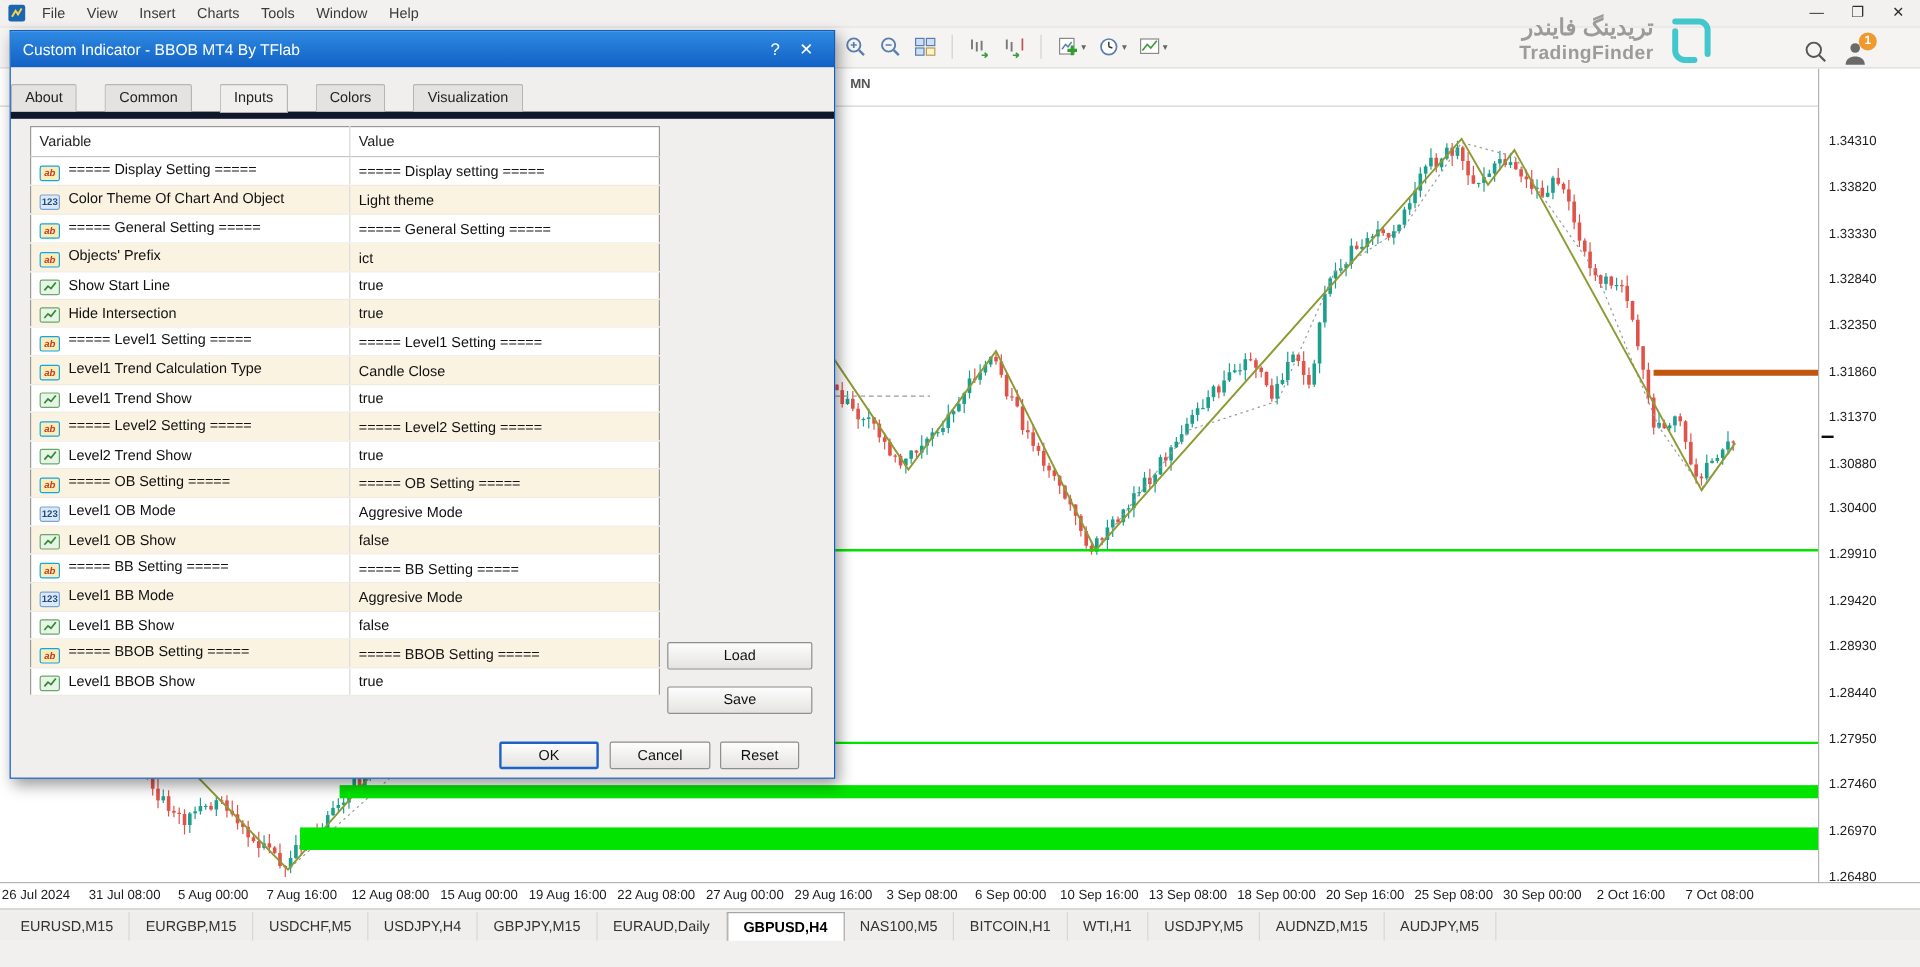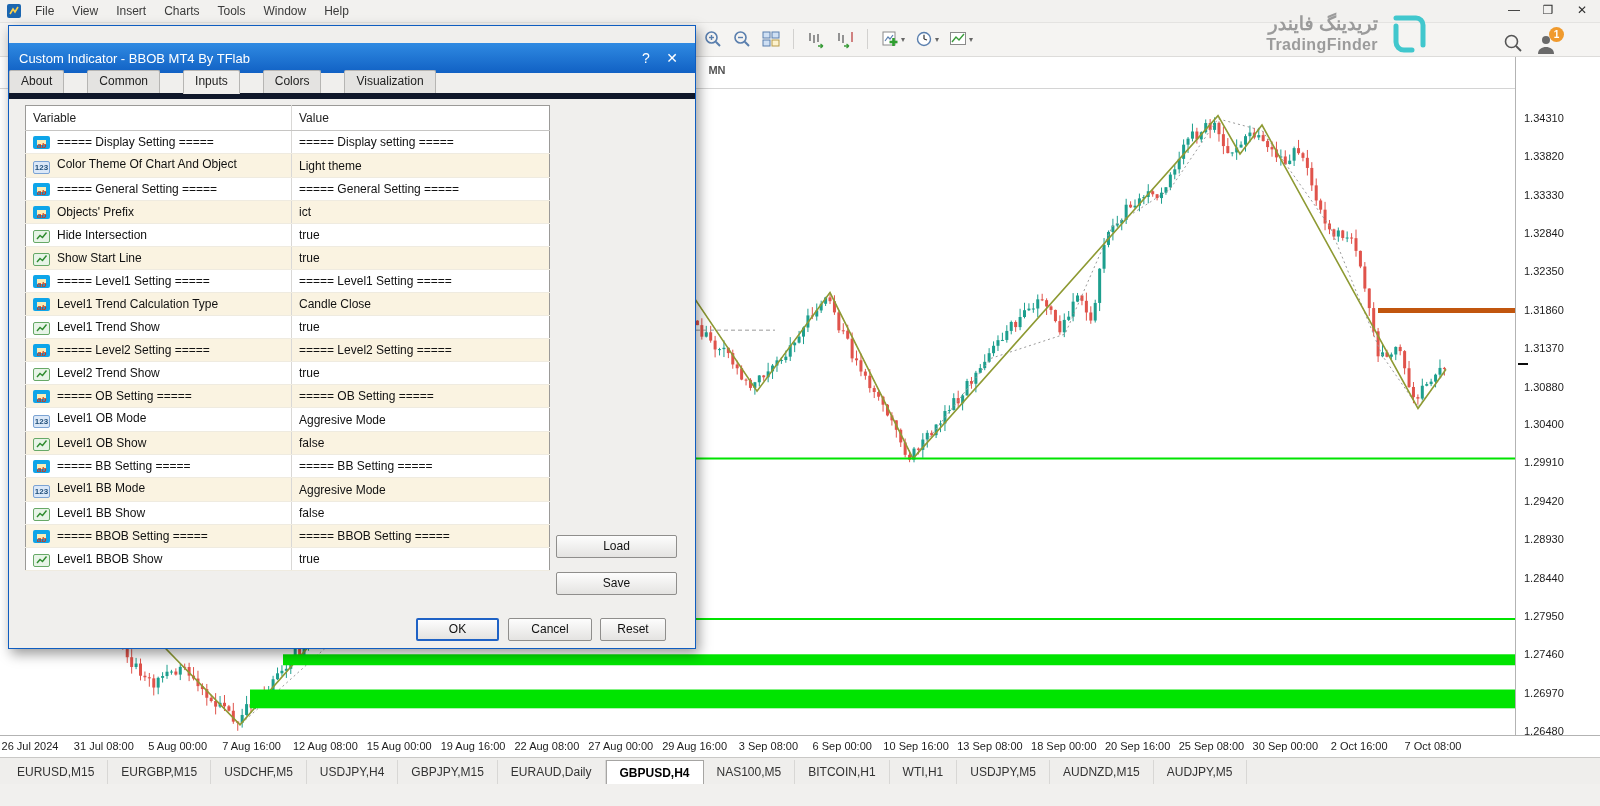--- a/index.html
+++ b/index.html
@@ -40,33 +40,33 @@
   .date-label{position:absolute;top:4px;font-size:11px;color:#1d1d1d;transform:translateX(-50%);white-space:nowrap;}
 
   
   .tabbar{position:absolute;left:0;top:757px;width:1600px;height:27px;background:#efeeec;border-top:1px solid #c9c8c6;display:flex;align-items:flex-end;padding-left:4px;z-index:3;}
   .sym-tab{font-size:12px;color:#333;padding:5px 13px;border-right:1px solid #d8d7d5;cursor:default;white-space:nowrap;}
   .sym-tab.sel{background:#fff;border:1px solid #a6a5a3;border-bottom:none;font-weight:bold;color:#000;position:relative;top:1px;}
   .statusbar{position:absolute;left:0;top:784px;width:1600px;height:22px;background:#f1f0ee;z-index:3;}
 
   
   .dialog{position:absolute;left:8px;top:25px;width:688px;height:624px;background:#f0efed;border:1px solid #0f5dc0;box-shadow:3px 5px 12px rgba(0,0,0,.4);z-index:10;font-size:12px;}
-  .dlg-title{height:30px;background:linear-gradient(#2f8ae2,#1161c4);color:#fff;font-size:13px;display:flex;align-items:center;padding:0 10px;margin-top:17px;}
+  .dlg-title{height:30px;background:linear-gradient(#2f8ae2,#1161c4);color:#fff;font-size:13px;display:flex;align-items:center;padding:0 10px;}
   .dlg-title .t{flex:1;}
   .dlg-tbtn{width:26px;text-align:center;font-size:14px;color:#fff;cursor:default;}
   .dlg-tabs{position:absolute;left:0;top:44px;width:100%;display:flex;border-bottom:6px solid #0f172a;gap:21px;}
   .dlg-tab{font-size:12px;color:#222;padding:3px 11px 4px;border:1px solid #b6b5b3;border-bottom:none;background:#e4e3e1;margin-right:2px;border-radius:2px 2px 0 0;position:relative;}
   .dlg-tab.active{background:#f0efed;margin-bottom:-1px;padding-bottom:5px;border-bottom:1px solid #f0efed;font-weight:normal;}
   .dlg-table{position:absolute;left:16px;top:79px;width:524px;border-collapse:collapse;background:#fff;border:1px solid #9b9a98;table-layout:fixed;}
   .dlg-table th{font-weight:normal;text-align:left;padding:5px 7px;border-bottom:1px solid #c6c5c3;font-size:12px;color:#222;background:#fff;}
   .dlg-table th+th,.dlg-table td+td{border-left:1px solid #d9d8d6;}
   .dlg-table td{padding:3px 7px;height:23px;color:#111;white-space:nowrap;overflow:hidden;font-size:12px;border-bottom:1px solid #efebe0;}
   .dlg-table tr:nth-child(even) td{background:#faf3e1;}
   .ric{display:inline-block;width:17px;height:13px;border-radius:2px;font-size:8px;line-height:11px;text-align:center;vertical-align:-2px;margin-right:7px;font-weight:bold;}
-  .ic-ab{background:#fbedb8;border:4px solid #0ea5e9;color:#c23b22;font-style:italic;}
+  .ic-ab{background:#fbedb8;border:1px solid #0ea5e9;color:#c23b22;font-style:italic;}
   .ic-123{background:#dbe8f8;border:1px solid #7ba3d4;color:#1f4e79;}
   .ic-bool{background:#e7f4e7;border:1px solid #67a967;}
   .btn{position:absolute;height:23px;font-size:12px;color:#111;background:linear-gradient(#fdfdfd,#e4e3e1);border:1px solid #8f8e8c;border-radius:2px;text-align:center;line-height:21px;cursor:default;}
   .btn-load{left:547px;top:509px;width:121px;}
   .btn-save{left:547px;top:546px;width:121px;}
   .btn-ok{left:407px;top:592px;width:83px;border:2px solid #1f62c5;line-height:19px;}
   .btn-cancel{left:499px;top:592px;width:84px;}
   .btn-reset{left:591px;top:592px;width:66px;}
 </style>
 </head>
@@ -956,27 +956,27 @@
             <td><span class="ric ic-ab">ab</span><span>===== General Setting =====</span></td>
             <td>===== General Setting =====</td>
           </tr>
           <tr>
             <td><span class="ric ic-ab">ab</span><span>Objects' Prefix</span></td>
             <td>ict</td>
           </tr>
           <tr>
             <td><span class="ric ic-bool"><svg width="12" height="10">
                   <polyline points="1,8 4,4.5 6.5,6.5 10.5,1.5" fill="none" stroke="#2e8b2e" stroke-width="1.4"></polyline>
-                </svg></span><span>Hide Intersection</span></td>
+                </svg></span><span>Show Start Line</span></td>
             <td>true</td>
           </tr>
           <tr>
             <td><span class="ric ic-bool"><svg width="12" height="10">
                   <polyline points="1,8 4,4.5 6.5,6.5 10.5,1.5" fill="none" stroke="#2e8b2e" stroke-width="1.4"></polyline>
-                </svg></span><span>Show Start Line</span></td>
+                </svg></span><span>Hide Intersection</span></td>
             <td>true</td>
           </tr>
           <tr>
             <td><span class="ric ic-ab">ab</span><span>===== Level1 Setting =====</span></td>
             <td>===== Level1 Setting =====</td>
           </tr>
           <tr>
             <td><span class="ric ic-ab">ab</span><span>Level1 Trend Calculation Type</span></td>
             <td>Candle Close</td>
           </tr>

